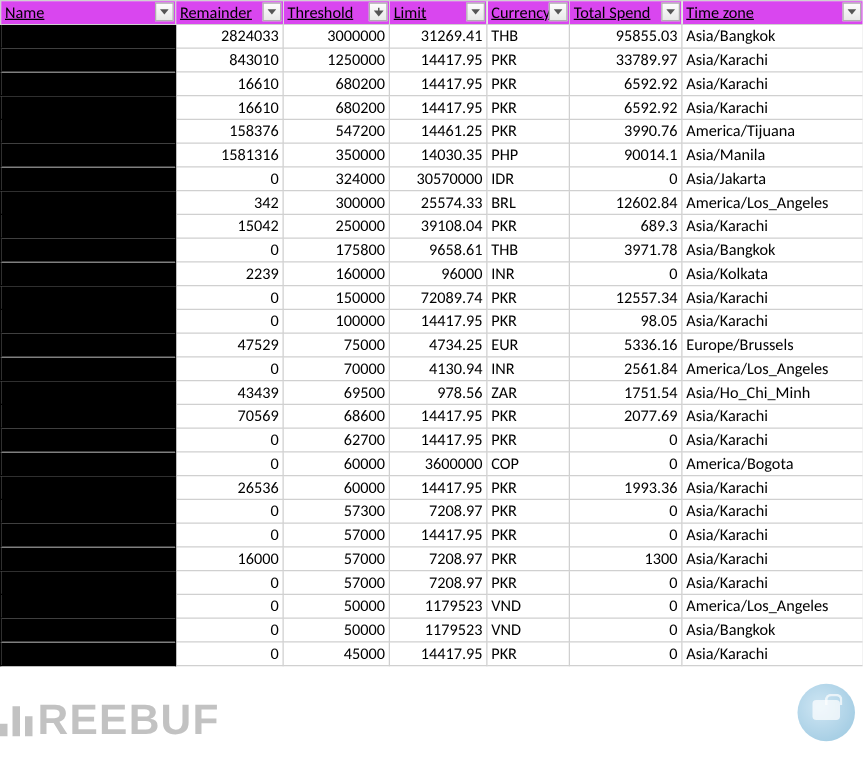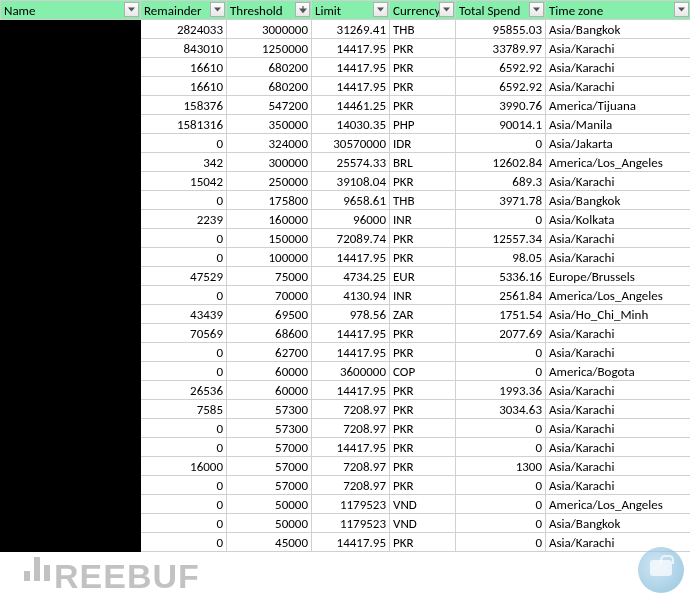--- a/index.html
+++ b/index.html
@@ -18,25 +18,26 @@
       table-layout: fixed;
     }
     th, td {
       border: 1px solid #d0d0d0;
       height: 19px;
       padding: 0 3px;
       white-space: nowrap;
       overflow: hidden;
     }
     th {
-      background: #86efac;
+      background: #d946ef;
       text-align: left;
       font-weight: normal;
       position: relative;
       padding-right: 18px;
+      text-decoration: underline;
     }
     .filter-btn {
       position: absolute;
       right: 1px;
       top: 1px;
       width: 15px;
       height: 15px;
       background: linear-gradient(#fdfdfd,#e8e8e8);
       border: 1px solid #b0b0b0;
       cursor: pointer;
@@ -60,22 +61,21 @@
       position: absolute;
       bottom: 15px;
       left: 0;
       font-family: Arial, sans-serif;
       font-size: 34px;
       font-weight: 700;
       letter-spacing: 1px;
       color: rgba(80,80,80,0.35);
       pointer-events: none;
       display: flex;
-      align-items: flex-start;
-      margin-left: 24px;
+      align-items: center;
     }
     .wm-bars {
       display: inline-flex;
       gap: 4px;
       margin-right: 4px;
       align-items: flex-end;
     }
     .wm-bars span {
       width: 6px;
       background: rgba(80,80,80,0.35);
@@ -329,29 +329,20 @@
         <td class="name-cell t-left"></td>
         <td class="t-right">26536</td>
         <td class="t-right">60000</td>
         <td class="t-right">14417.95</td>
         <td class="t-left">PKR</td>
         <td class="t-right">1993.36</td>
         <td class="t-left">Asia/Karachi</td>
       </tr>
       <tr>
         <td class="name-cell t-left"></td>
-        <td class="t-right">7585</td>
-        <td class="t-right">57300</td>
-        <td class="t-right">7208.97</td>
-        <td class="t-left">PKR</td>
-        <td class="t-right">3034.63</td>
-        <td class="t-left">Asia/Karachi</td>
-      </tr>
-      <tr>
-        <td class="name-cell t-left"></td>
         <td class="t-right">0</td>
         <td class="t-right">57300</td>
         <td class="t-right">7208.97</td>
         <td class="t-left">PKR</td>
         <td class="t-right">0</td>
         <td class="t-left">Asia/Karachi</td>
       </tr>
       <tr>
         <td class="name-cell t-left"></td>
         <td class="t-right">0</td>

